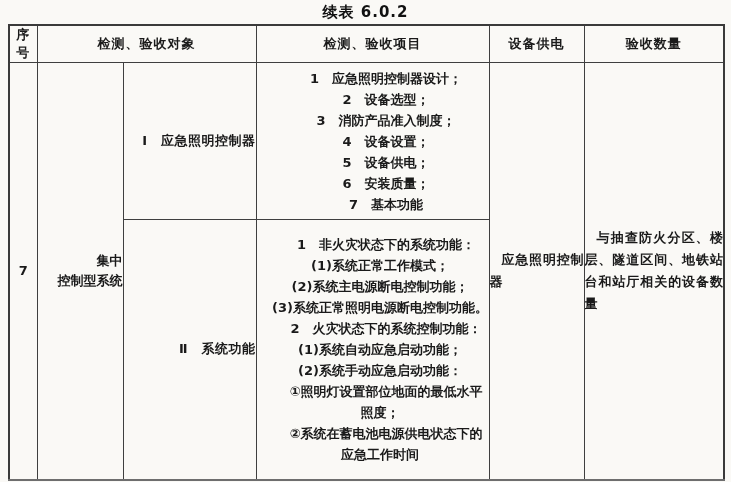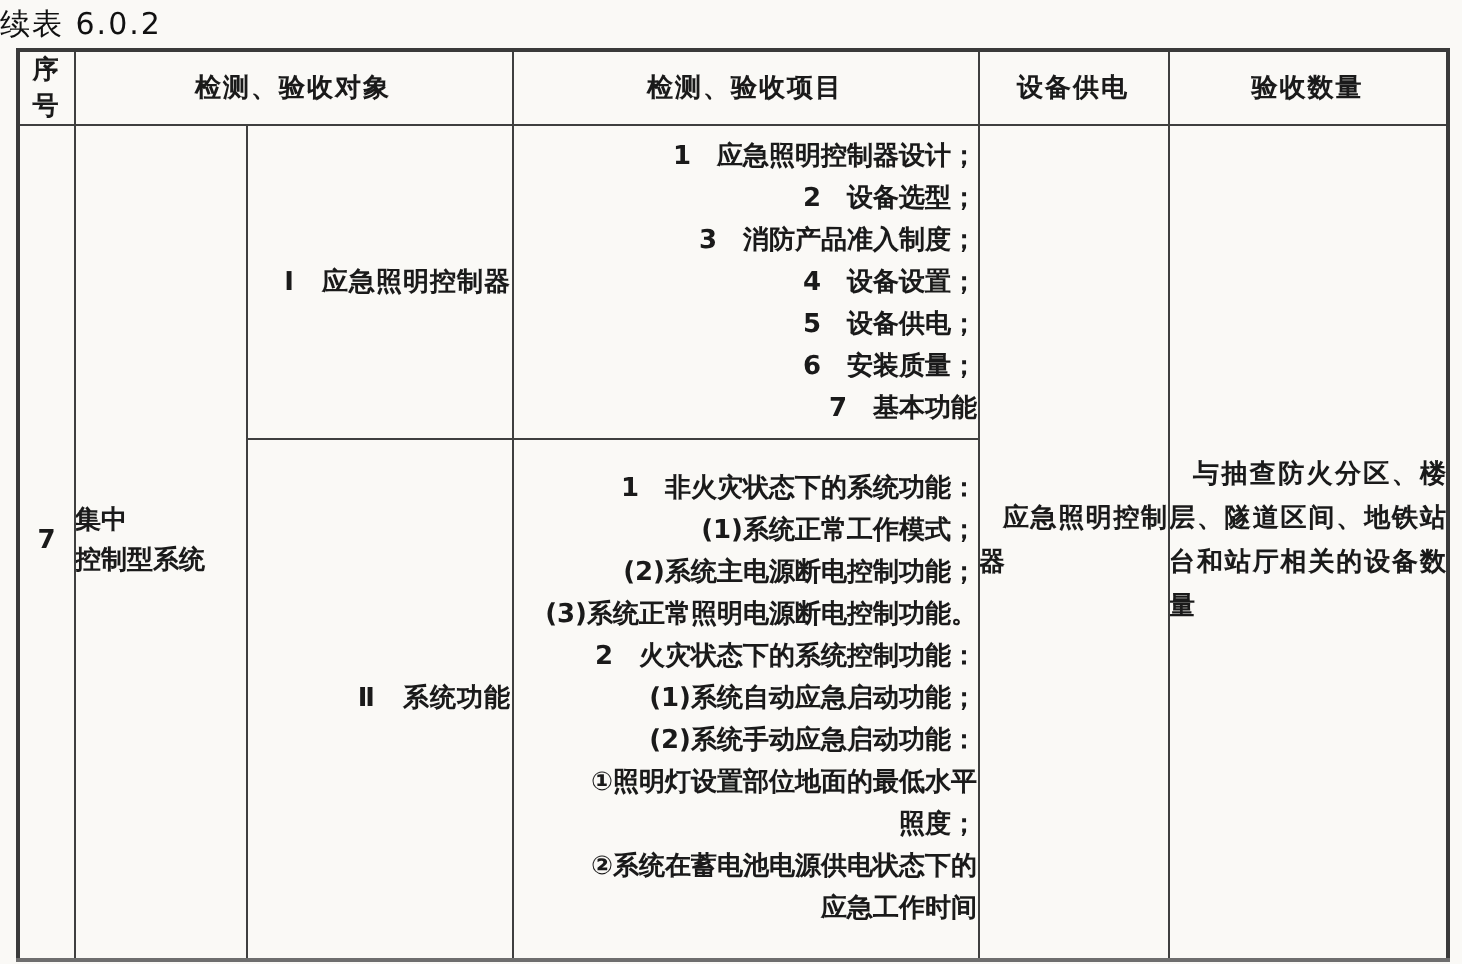--- a/index.html
+++ b/index.html
@@ -6,47 +6,47 @@
   body{
     width:731px;height:482px;
     background:#faf9f6;
     font-family:"DejaVu Sans","Liberation Sans",sans-serif;
     color:#171717;
     -webkit-font-smoothing:antialiased;
   }
   .page{position:relative;width:731px;height:482px;overflow:hidden;}
   .title{
     position:absolute;top:3px;left:0;width:731px;
-    text-align:left;font-size:15px;font-weight:normal;
+    text-align:center;font-size:15px;font-weight:bold;
     letter-spacing:1px;color:#111;
   }
   table.tbl{
     position:absolute;left:8px;top:24px;
     width:715px;height:448px;
     border-collapse:collapse;table-layout:fixed;
     border:2px solid #3a3a3a;
     border-bottom:2px solid #6e6e6e;
   }
   table.tbl td{
     border:1px solid #3f3f3f;
     padding:0;vertical-align:middle;
     font-size:13px;font-weight:bold;color:#1a1a1a;
     overflow:hidden;
   }
   tr.hdr{height:31px;}
   tr.r1{height:157px;}
   tr.r2{height:260px;}
   td.hcell{text-align:center;letter-spacing:1px;}
   td.c-serial{text-align:center;}
-  td.c-object{text-align:left;line-height:20px;}
+  td.c-object{text-align:right;line-height:20px;}
   td.c-sublabel{padding-left:13px;letter-spacing:0.5px;text-align:right;}
   td.c-items{padding:6px 6px 6px 6px;vertical-align:middle;}
   .lines{display:block;}
   .line{
-    line-height:21px;text-align:right;
+    line-height:21px;text-align:center;
     word-break:break-all;
     padding-left:15px;
   }
   .ind{text-indent:12px;}
   td.c-iqty{padding:4px 8px;}
   td.c-aqty{padding:4px 8px;margin-top:16px;}
   .para{
     line-height:22px;text-align:justify;
     text-indent:12px;word-break:break-all;
   }

